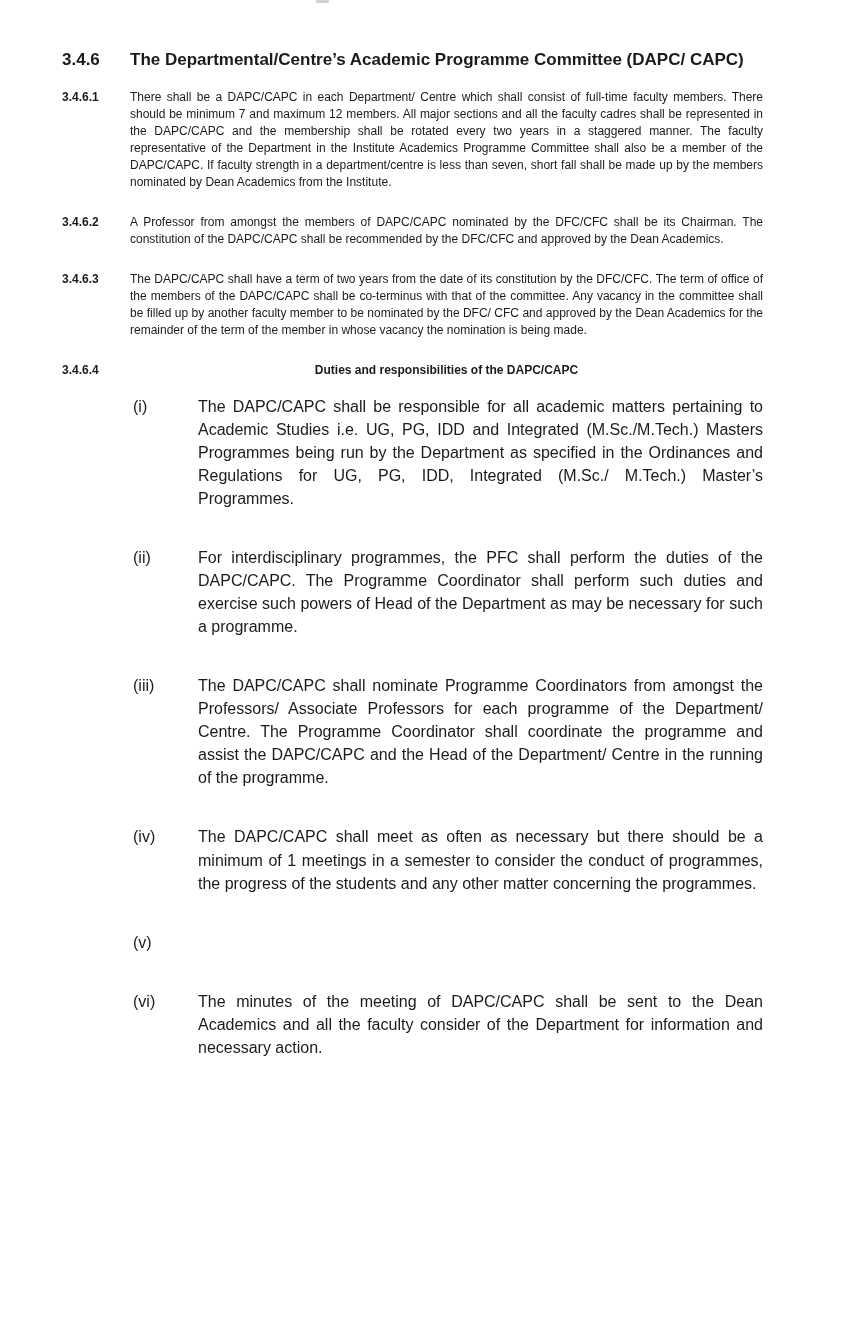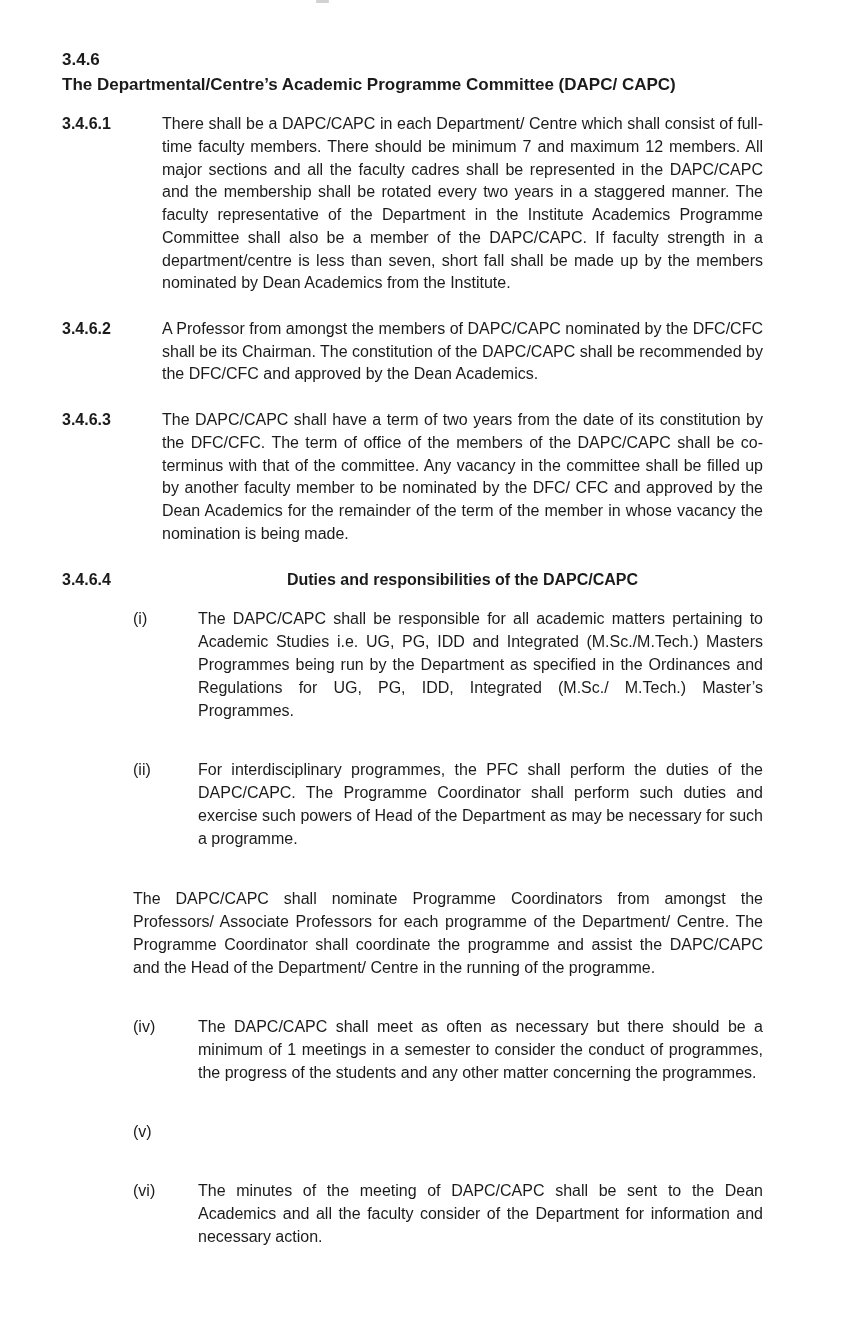--- a/index.html
+++ b/index.html
@@ -26,36 +26,34 @@
   .page {
     padding: 48px 100px 40px 62px; 
   }
   
   .section-heading {
     display: flex;
     font-weight: bold;
     font-size: 17px;
     line-height: 1.45;
     margin-bottom: 16px;
-    flex-direction: column;
   }
   .section-heading .num {
     width: 68px;
     flex-shrink: 0;
   }
   .section-heading .title {
     flex: 1;
   }
   
   .clause {
     display: flex;
-    font-size: 16px;
+    font-size: 12px;
     line-height: 1.42;
     margin-bottom: 23px;
-    gap: 32px;
   }
   .clause .num {
     width: 68px;
     flex-shrink: 0;
     font-weight: bold;
   }
   .clause .text {
     flex: 1;
     text-align: justify;
   }
@@ -124,20 +122,21 @@
       <span class="label">(i)</span>
       <span class="text">The DAPC/CAPC shall be responsible for all academic matters pertaining to Academic Studies i.e. UG, PG, IDD and Integrated (M.Sc./M.Tech.) Masters Programmes being run by the Department as specified in the Ordinances and Regulations for UG, PG, IDD, Integrated  (M.Sc./ M.Tech.) Master’s Programmes.</span>
     </div>
 
     <div class="duty">
       <span class="label">(ii)</span>
       <span class="text">For interdisciplinary programmes, the PFC shall perform the duties of the DAPC/CAPC. The Programme Coordinator shall perform such duties and exercise such powers of Head of the Department as may be necessary for such a programme.</span>
     </div>
 
     <div class="duty">
+      <span class="label">(iii)</span>
       <span class="text">The DAPC/CAPC shall nominate Programme Coordinators from amongst the Professors/ Associate Professors for each programme of the Department/ Centre. The Programme Coordinator shall coordinate the programme and assist the DAPC/CAPC and the Head of the Department/ Centre in the running of the programme.</span>
     </div>
 
     <div class="duty">
       <span class="label">(iv)</span>
       <span class="text">The DAPC/CAPC shall meet as often as necessary but there should be a minimum of 1 meetings in a semester to consider the conduct of programmes, the progress of the students and any other matter concerning the programmes.</span>
     </div>
 
     <div class="duty">
       <span class="label">(v)</span>

